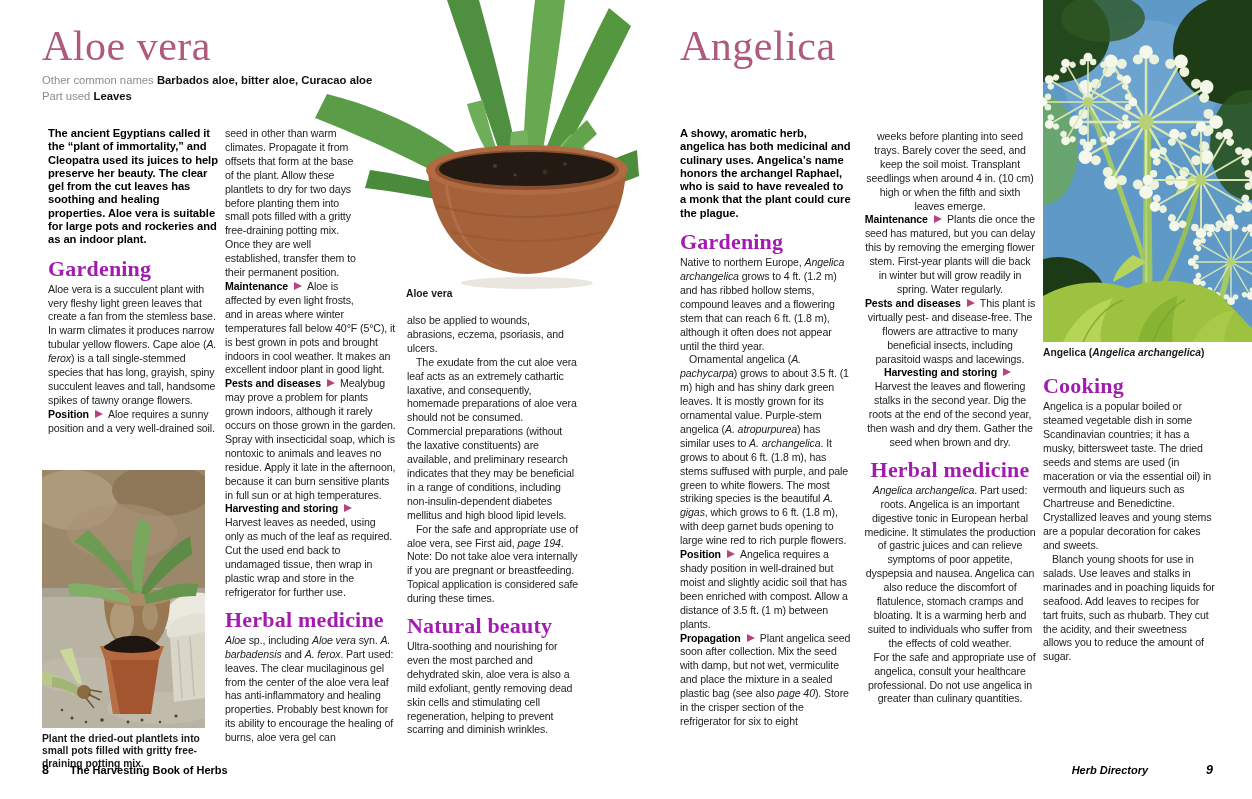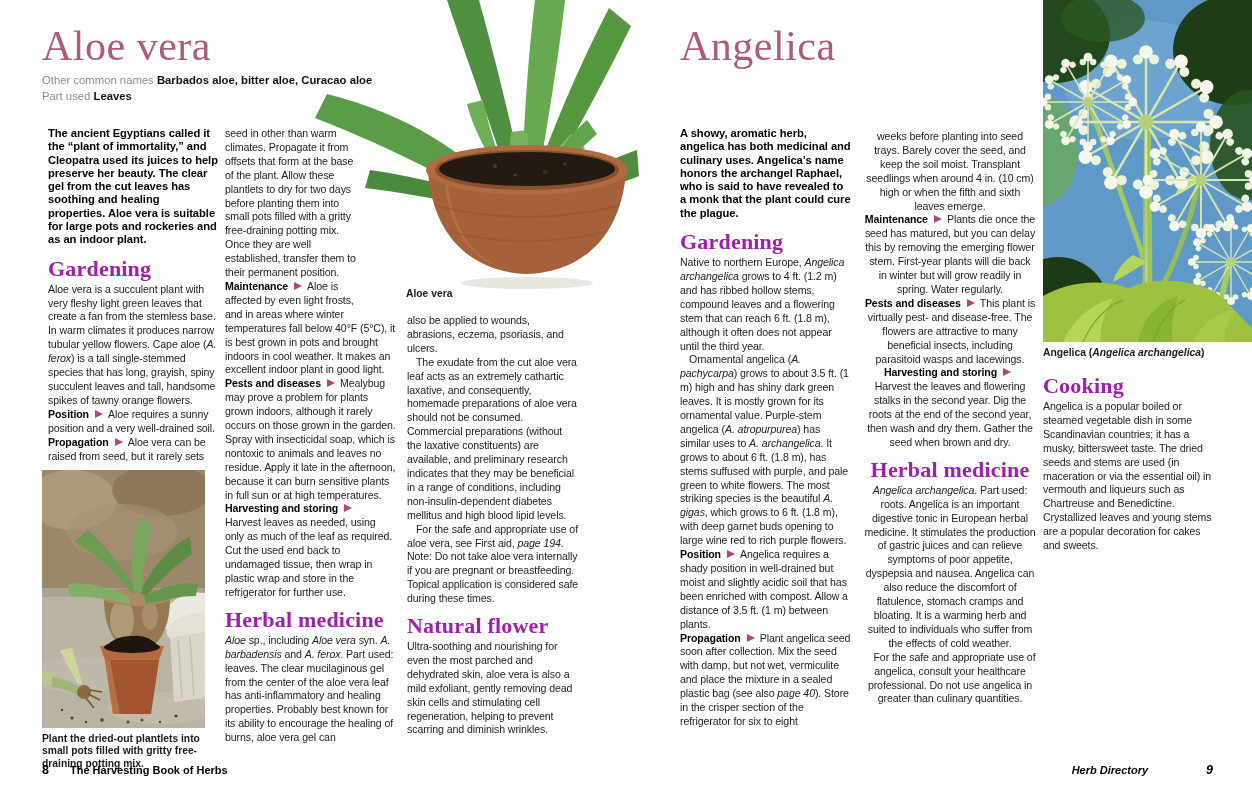--- a/index.html
+++ b/index.html
@@ -77,38 +77,37 @@
   <div class="meta" style="left:42px; width:360px;">
       <div><span class="mlabel">Other common names</span> <b>Barbados aloe, bitter aloe, Curacao aloe</b></div>
       <div><span class="mlabel">Part used</span> <b>Leaves</b></div>
     </div>
 
   <div class="col" style="left:48px; top:127px; width:170px; height:342px;">
       <p class="intro">The ancient Egyptians called it the “plant of immortality,” and Cleopatra used its juices to help preserve her beauty. The clear gel from the cut leaves has soothing and healing properties. Aloe vera is suitable for large pots and rockeries and as an indoor plant.</p>
       <h2 class="section-heading">Gardening</h2>
       <p class="">Aloe vera is a succulent plant with very fleshy light green leaves that create a fan from the stemless base. In warm climates it produces narrow tubular yellow flowers. Cape aloe (<i>A. ferox</i>) is a tall single-stemmed species that has long, grayish, spiny succulent leaves and tall, handsome spikes of tawny orange flowers.</p>
       <p class=""><span class="plabel">Position</span><span class="arrow"></span>Aloe requires a sunny position and a very well-drained soil.</p>
-      <p class=""><span class="plabel">Propagation</span><span class="arrow"></span>Aloe vera can be raised from seed, but it rarely sets</p>
     </div>
 
   <div class="col" style="left:225px; top:127px; width:172px; height:640px;">
     <div class="intrude"></div>
   <p>seed in other than warm climates. Propagate it from offsets that form at the base of the plant. Allow these plantlets to dry for two days before planting them into small pots filled with a gritty free-draining potting mix. Once they are well established, transfer them to their permanent position.</p>
       <p><span class="plabel">Maintenance</span><span class="arrow"></span>Aloe is affected by even light frosts, and in areas where winter temperatures fall below 40°F (5°C), it is best grown in pots and brought indoors in cool weather. It makes an excellent indoor plant in good light.</p>
       <p><span class="plabel">Pests and diseases</span><span class="arrow"></span>Mealybug may prove a problem for plants grown indoors, although it rarely occurs on those grown in the garden. Spray with insecticidal soap, which is nontoxic to animals and leaves no residue. Apply it late in the afternoon, because it can burn sensitive plants in full sun or at high temperatures.</p>
       <p><span class="plabel">Harvesting and storing</span><span class="arrow"></span><br>Harvest leaves as needed, using only as much of the leaf as required. Cut the used end back to undamaged tissue, then wrap in plastic wrap and store in the refrigerator for further use.</p>
       <h2 class="section-heading">Herbal medicine</h2>
       <p><i>Aloe</i> sp., including <i>Aloe vera</i> syn. <i>A. barbadensis</i> and <i>A. ferox</i>. Part used: leaves. The clear mucilaginous gel from the center of the aloe vera leaf has anti-inflammatory and healing properties. Probably best known for its ability to encourage the healing of burns, aloe vera gel can</p>
     </div>
 
   <div class="col" style="left:407px; top:314px; width:172px; height:438px;">
       <p class="">also be applied to wounds, abrasions, eczema, psoriasis, and ulcers.</p>
       <p class="indent">The exudate from the cut aloe vera leaf acts as an extremely cathartic laxative, and consequently, homemade preparations of aloe vera should not be consumed. Commercial preparations (without the laxative constituents) are available, and preliminary research indicates that they may be beneficial in a range of conditions, including non-insulin-dependent diabetes mellitus and high blood lipid levels.</p>
       <p class="indent">For the safe and appropriate use of aloe vera, see First aid, <i>page 194</i>. Note: Do not take aloe vera internally if you are pregnant or breastfeeding. Topical application is considered safe during these times.</p>
-      <h2 class="section-heading">Natural flower</h2>
+      <h2 class="section-heading">Natural beauty</h2>
       <p class="">Ultra-soothing and nourishing for even the most parched and dehydrated skin, aloe vera is also a mild exfoliant, gently removing dead skin cells and stimulating cell regeneration, helping to prevent scarring and diminish wrinkles.</p>
     </div>
 
   <svg class="photo" style="left:42px; top:470px; width:163px; height:258px;" viewBox="0 0 163 258" aria-hidden="true">
     <rect width="163" height="128" fill="#9b886b"></rect>
     <ellipse cx="30" cy="30" rx="45" ry="30" fill="#b5a285" opacity="0.7"></ellipse>
     <ellipse cx="120" cy="20" rx="50" ry="26" fill="#8a7354" opacity="0.8"></ellipse>
     <ellipse cx="80" cy="62" rx="55" ry="28" fill="#a89274" opacity="0.6"></ellipse>
     <rect y="118" width="163" height="140" fill="#b9b3a4"></rect>
     <rect y="118" width="163" height="9" fill="#a9a393"></rect>
@@ -235,20 +234,21 @@
     <path d="M20,342 C30,320 48,304 70,298 C60,316 56,330 58,342 Z" fill="#b6d556"></path>
     <path d="M95,342 C100,318 115,302 135,296 C130,314 128,328 130,342 Z" fill="#88b434"></path>
     <path d="M150,342 C160,322 175,312 192,310 C184,324 180,334 182,342 Z" fill="#a8ca48"></path>
     <path d="M40,342 C50,320 65,306 80,300 M110,342 C118,320 130,306 142,300" stroke="#7ba32e" stroke-width="1.5" fill="none" opacity="0.8"></path>
   </svg>
   <div class="caption" style="left:1043px; top:347px; width:205px;">Angelica (<i>Angelica archangelica</i>)</div>
 
   <div class="col" style="left:1043px; top:366px; width:172px; height:386px;">
       <h2 class="section-heading">Cooking</h2>
       <p class="">Angelica is a popular boiled or steamed vegetable dish in some Scandinavian countries; it has a musky, bittersweet taste. The dried seeds and stems are used (in maceration or via the essential oil) in vermouth and liqueurs such as Chartreuse and Benedictine. Crystallized leaves and young stems are a popular decoration for cakes and sweets.</p>
+      <p class="indent">Blanch young shoots for use in salads. Use leaves and stalks in marinades and in poaching liquids for seafood. Add leaves to recipes for tart fruits, such as rhubarb. They cut the acidity, and their sweetness allows you to reduce the amount of sugar.</p>
     </div>
 
   <div class="footer" style="right:39px; gap:58px;font-style:italic;">
     <span>Herb Directory</span>
     <span class="pagenum">9</span>
   </div>
 
 </div>
 
 </body></html>

